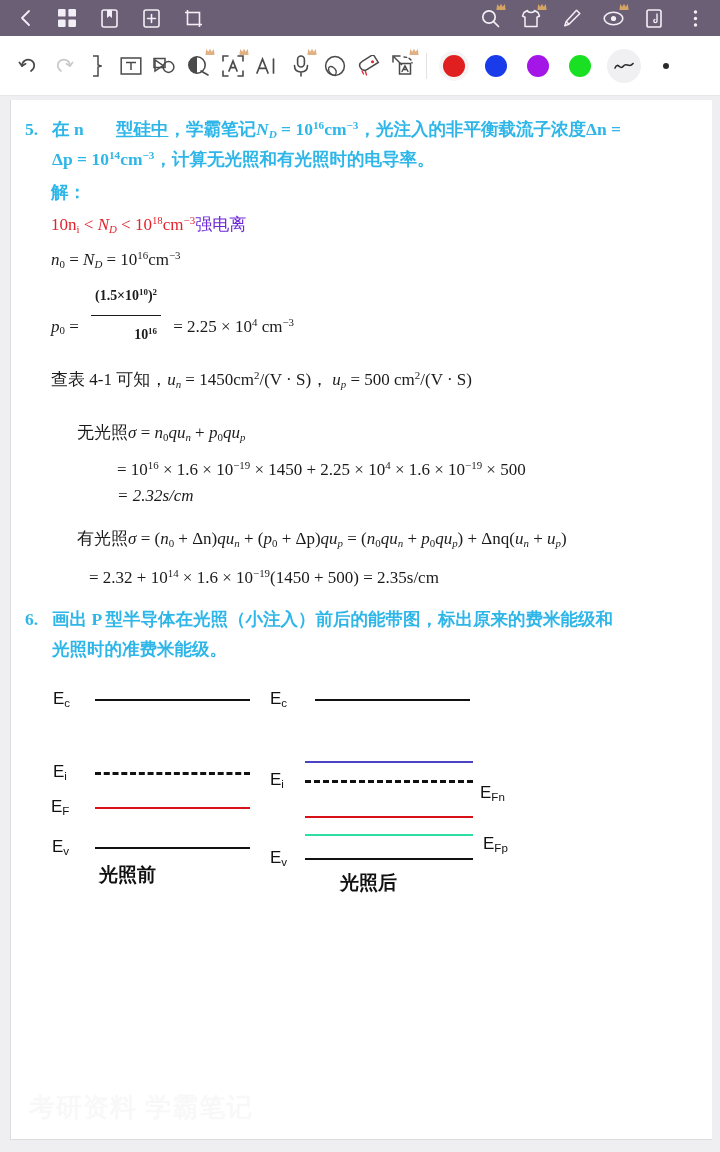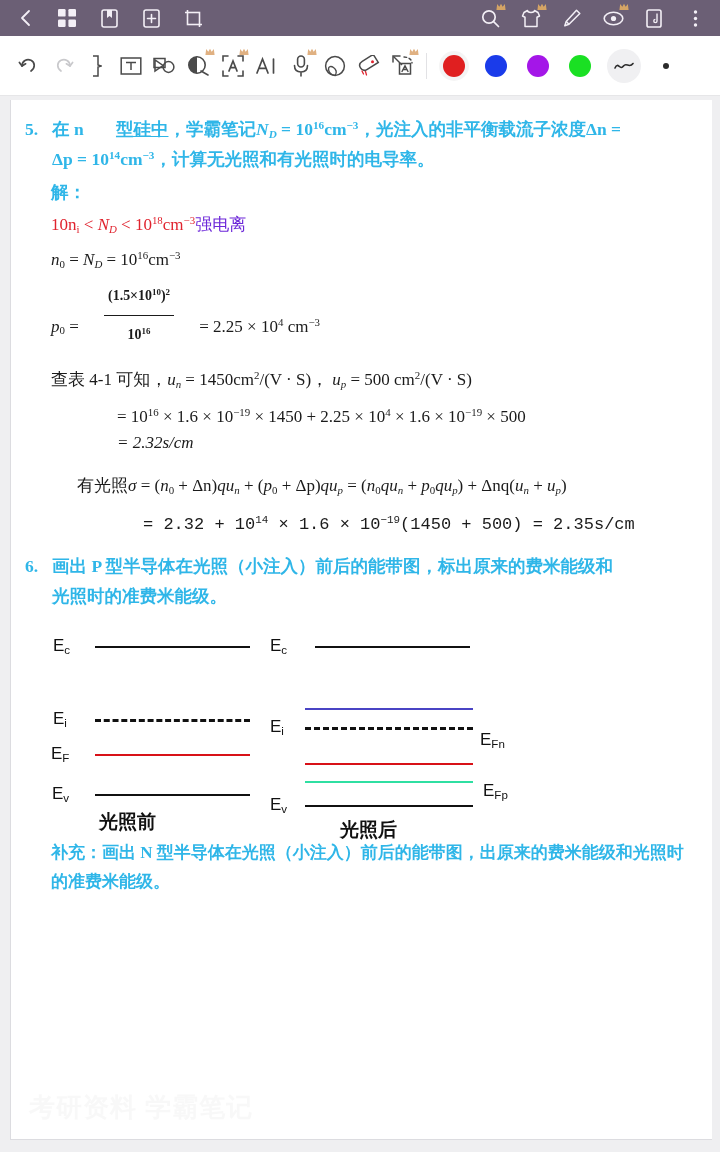--- a/index.html
+++ b/index.html
@@ -76,29 +76,29 @@
 
   .math { font-size: 17px; color: #1b1b1b; margin-left: 26px;
           line-height: 2.05; font-family: "Liberation Serif", serif;
           white-space: nowrap; }
   .math.red { color: #e0232e; }
   .it { font-style: italic; }
   sup, sub { font-size: 0.64em; line-height: 0; }
   sub { vertical-align: -0.25em; }
   sup { vertical-align: 0.55em; }
 
-  .frac { display: inline-block; vertical-align: -0.55em; text-align: center;
-          font-size: 0.82em; margin: 0 21px; }
+  .frac { display: inline-block; vertical-align: -0.55em; text-align: right;
+          font-size: 0.82em; margin: 0 8px; }
   .frac .n { display: block; padding: 0 4px 1px 4px; font-weight: bold; }
   .frac .d { display: block; border-top: 1.4px solid #1b1b1b;
              padding: 1px 4px 0 4px; font-weight: bold; }
 
   .indent1 { margin-left: 92px; }
   .indent2 { margin-left: 52px; }
-  .indent3 { margin-left: 118px; font-family: Liberation Mono, monospace; }
+  .indent3 { margin-left: 64px; }
 
   
   .bands { position: relative; height: 215px; margin: 6px 0 0 0; }
   .lbl { position: absolute; font-family: "Liberation Sans", sans-serif;
          font-size: 17px; color: #111; font-weight: 500; white-space: nowrap; }
   .lbl sub { font-size: 0.68em; vertical-align: -0.22em; }
   .lvl { position: absolute; height: 0; border-top: 2.4px solid #111; }
   .lvl.dash { border-top: 3px dashed #111; }
   .cap { position: absolute; font-family: "Liberation Sans", sans-serif;
          font-size: 19px; color: #111; font-weight: 600; }
@@ -325,20 +325,21 @@
       <div class="jie">解：</div>
 
       <div class="math red"><span>10n</span><sub>i</sub><span> &lt; </span><span class="it">N</span><sub class="it">D</sub><span> &lt; 10</span><sup>18</sup><span>cm</span><sup>−3</sup><span style="color:#6d28d9">强电离</span></div>
 
       <div class="math"><span class="it">n</span><sub>0</sub><span> = </span><span class="it">N</span><sub class="it">D</sub><span> = 10</span><sup>16</sup><span>cm</span><sup>−3</sup></div>
 
       <div class="math" style="line-height:2.6"><span class="it">p</span><sub>0</sub><span> = </span><span class="frac"><span class="n"><span>(1.5×10</span><sup>10</sup><span>)</span><sup>2</sup></span><span class="d"><span>10</span><sup>16</sup></span></span><span> = 2.25 × 10</span><sup>4</sup><span> cm</span><sup>−3</sup></div>
 
       <div class="math" style="margin-top:10px"><span>查表 4-1 可知，</span><span class="it">u</span><sub class="it">n</sub><span> = 1450cm</span><sup>2</sup><span>/(V · S)，  </span><span class="it">u</span><sub class="it">p</sub><span> = 500 cm</span><sup>2</sup><span>/(V · S)</span></div>
 
+      <div class="math indent2" style="margin-top:18px"><span>无光照</span><span class="it">σ</span><span> = </span><span class="it">n</span><sub>0</sub><span class="it">qu</span><sub class="it">n</sub><span> + </span><span class="it">p</span><sub>0</sub><span class="it">qu</span><sub class="it">p</sub></div>
 
       <div class="math indent1" style="line-height:1.5;margin-top:6px"><span>= 10</span><sup>16</sup><span> × 1.6 × 10</span><sup>−19</sup><span> × 1450 + 2.25 × 10</span><sup>4</sup><span> × 1.6 × 10</span><sup>−19</sup><span> × 500</span></div>
       <div class="math indent1" style="line-height:1.5"><span class="it">= 2.32s/cm</span></div>
 
       <div class="math indent2" style="margin-top:14px"><span>有光照</span><span class="it">σ</span><span> = (</span><span class="it">n</span><sub>0</sub><span> + Δn)</span><span class="it">qu</span><sub class="it">n</sub><span> + (</span><span class="it">p</span><sub>0</sub><span> + Δp)</span><span class="it">qu</span><sub class="it">p</sub><span> = (</span><span class="it">n</span><sub>0</sub><span class="it">qu</span><sub class="it">n</sub><span> + </span><span class="it">p</span><sub>0</sub><span class="it">qu</span><sub class="it">p</sub><span>) + Δnq(</span><span class="it">u</span><sub class="it">n</sub><span> + </span><span class="it">u</span><sub class="it">p</sub><span>)</span></div>
 
       <div class="math indent3" style="margin-top:4px"><span>= 2.32 + 10</span><sup>14</sup><span> × 1.6 × 10</span><sup>−19</sup><span>(1450 + 500) = 2.35s/cm</span></div>
 
       <div class="q" style="margin-top:8px">
         <span class="num">6.</span>
@@ -376,19 +377,18 @@
         <div class="lvl" style="left:280px; top:146px; width:168px; border-color:#d81118;"></div>
         <div class="lvl" style="left:280px; top:164px; width:168px; border-color:#2fdfa2;"></div>
         <div class="lbl" style="left:458px; top:164px;">E<sub>Fp</sub></div>
 
         <div class="lbl" style="left:245px; top:178px;">E<sub>v</sub></div>
         <div class="lvl" style="left:280px; top:188px; width:168px; border-color:#111;"></div>
 
         <div class="cap" style="left:315px; top:200px;">光照后</div>
       </div>
 
-      <div class="note">补充：画出 N 型半导体在光照（小注入）前后的能带图，出原来的费米能级和光照时的准费米能级。</div>
 
     </div>
 
     <div class="watermark">考研资料 学霸笔记</div>
   </div>
 </div>
 
 </body></html>

